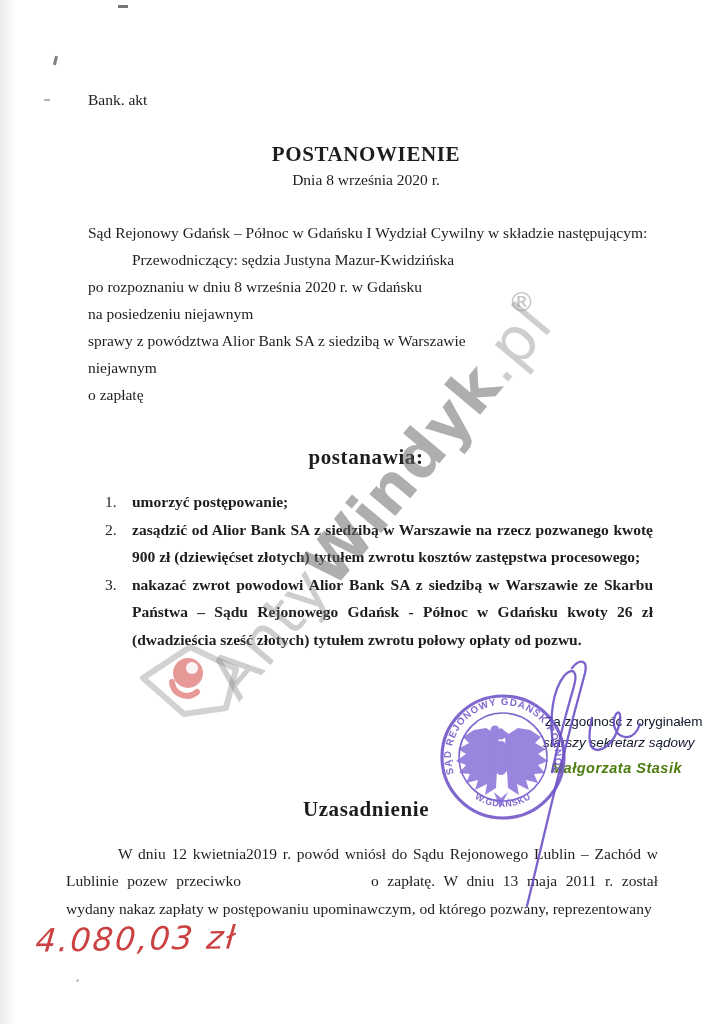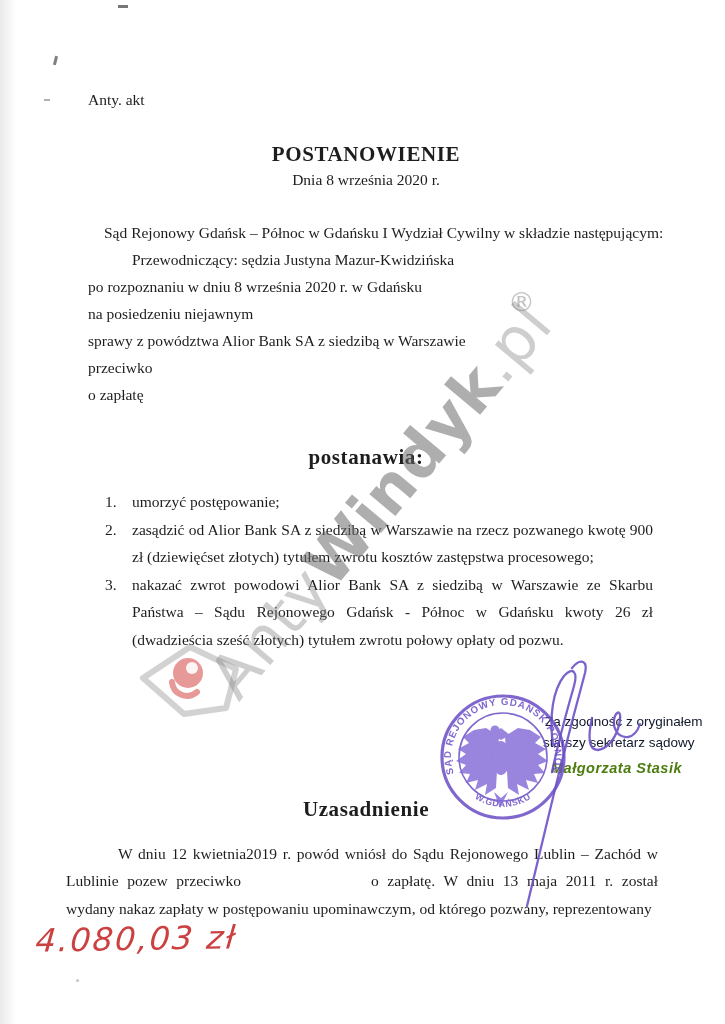--- a/index.html
+++ b/index.html
@@ -14,21 +14,21 @@
 
   .edge-left{position:absolute;left:0;top:0;bottom:0;width:16px;z-index:1;
     background:linear-gradient(to right, rgba(110,110,110,0.14), rgba(255,255,255,0));}
 
   .speck{position:absolute;background:#555;z-index:2;}
 
   
   .decision-list{left:105px;top:488px;width:548px;z-index:2;}
   .decision-item{display:flex;}
   .decision-item .num{flex:0 0 27px;font-size:15.5px;line-height:27.5px;}
-  .decision-item .itext{flex:1;text-align:justify;font-size:15.5px;line-height:27.5px;}
+  .decision-item .itext{flex:1;text-align:justify;font-size:15.5px;line-height:27.5px;font-weight:bold;}
 
   
   .just-para{left:66px;top:840px;width:592px;text-indent:52px;text-align:justify;
     font-size:15.5px;line-height:27.3px;z-index:2;}
   .redacted-gap{display:inline-block;width:130px;height:1em;}
 
   
   .cert{font-family:"Liberation Sans", sans-serif;color:#0f172a;z-index:3;white-space:nowrap;}
   .cert-name{font-style:italic;font-weight:bold;color:#4d7c0f;letter-spacing:0.5px;}
 
@@ -53,51 +53,51 @@
 </head>
 <body>
 
 <div class="edge-left"></div>
 
 <div class="speck" style="left:118px;top:5px;width:10px;height:3px;opacity:.8;"></div>
 <div class="speck" style="left:54px;top:56px;width:3px;height:9px;transform:rotate(14deg);opacity:.75;"></div>
 <div class="speck" style="left:44px;top:99px;width:6px;height:2px;opacity:.45;"></div>
 <div class="speck" style="left:76px;top:979px;width:3px;height:3px;opacity:.35;border-radius:50%;"></div>
 
-<div class="abs line" style="left:88px;top:86px;">Anty. akt</div>
+<div class="abs line" style="left:88px;top:86px;">Bank. akt</div>
 <div class="abs line heading center-col" style="top:141px;">POSTANOWIENIE</div>
 <div class="abs line center-col" style="top:166px;text-align:center;">Dnia 8 września 2020 r.</div>
 
-<div class="abs line" style="left:104px;top:219px;">Sąd Rejonowy Gdańsk – Północ w Gdańsku I Wydział Cywilny w składzie następującym:</div>
+<div class="abs line" style="left:88px;top:219px;">Sąd Rejonowy Gdańsk – Północ w Gdańsku I Wydział Cywilny w składzie następującym:</div>
 <div class="abs line" style="left:88px;top:246px;margin-left:44px;">Przewodniczący: sędzia Justyna Mazur-Kwidzińska</div>
 <div class="abs line" style="left:88px;top:273px;">po rozpoznaniu w dniu 8 września 2020 r. w Gdańsku</div>
 <div class="abs line" style="left:88px;top:300px;">na posiedzeniu niejawnym</div>
 <div class="abs line" style="left:88px;top:327px;">sprawy z powództwa  Alior Bank SA z siedzibą w Warszawie</div>
-<div class="abs line" style="left:88px;top:354px;">przeciwko</div>
+<div class="abs line" style="left:88px;top:354px;">niejawnym</div>
 <div class="abs line" style="left:88px;top:381px;">o zapłatę</div>
 
 <div class="abs line heading center-col" style="top:444px;">postanawia:</div>
 
 <div class="abs decision-list">
   <div class="decision-item">
     <span class="num">1.</span>
     <span class="itext">umorzyć postępowanie;</span>
   </div>
   <div class="decision-item">
     <span class="num">2.</span>
     <span class="itext">zasądzić od Alior Bank SA z siedzibą w Warszawie na rzecz pozwanego kwotę 900 zł (dziewięćset złotych) tytułem zwrotu kosztów zastępstwa procesowego;</span>
   </div>
   <div class="decision-item">
     <span class="num">3.</span>
     <span class="itext">nakazać zwrot powodowi Alior Bank SA z siedzibą w Warszawie ze Skarbu Państwa – Sądu Rejonowego Gdańsk - Północ w Gdańsku kwoty 26 zł (dwadzieścia sześć złotych) tytułem zwrotu połowy opłaty od pozwu.</span>
   </div>
 </div>
 
 <div class="abs cert" style="left:545px;top:714px;font-size:13.5px;">Za zgodność z oryginałem</div>
-<div class="abs cert" style="left:543px;top:735px;font-size:13.5px;">starszy sekretarz sądowy</div>
+<div class="abs cert" style="left:543px;top:735px;font-size:13.5px;font-style:italic;">starszy sekretarz sądowy</div>
 <div class="abs cert cert-name" style="left:551px;top:760px;font-size:14.5px;">Małgorzata Stasik</div>
 
 <div class="abs wm-text">
   <span class="wm-light">Anty</span>
     <span class="wm-bold">Windyk</span>
     <span class="wm-light">.pl</span>
 </div>
 <div class="abs wm-reg">®</div>
 
 <svg class="abs wm-logo" width="112" height="92" viewBox="0 0 112 92">

